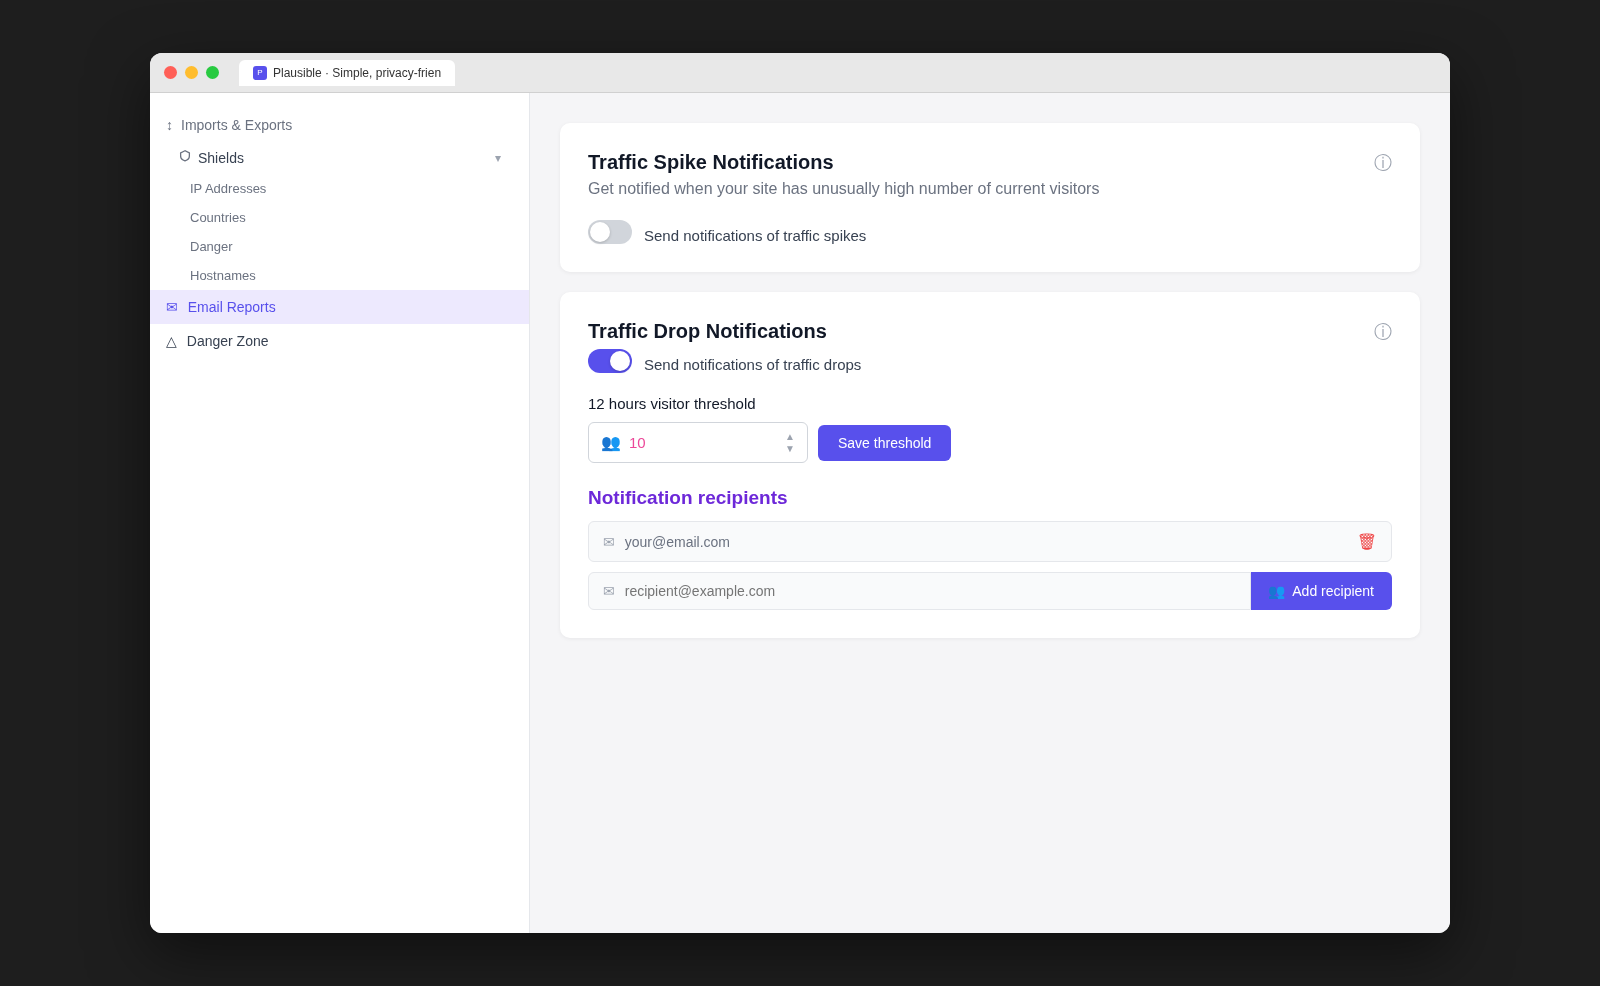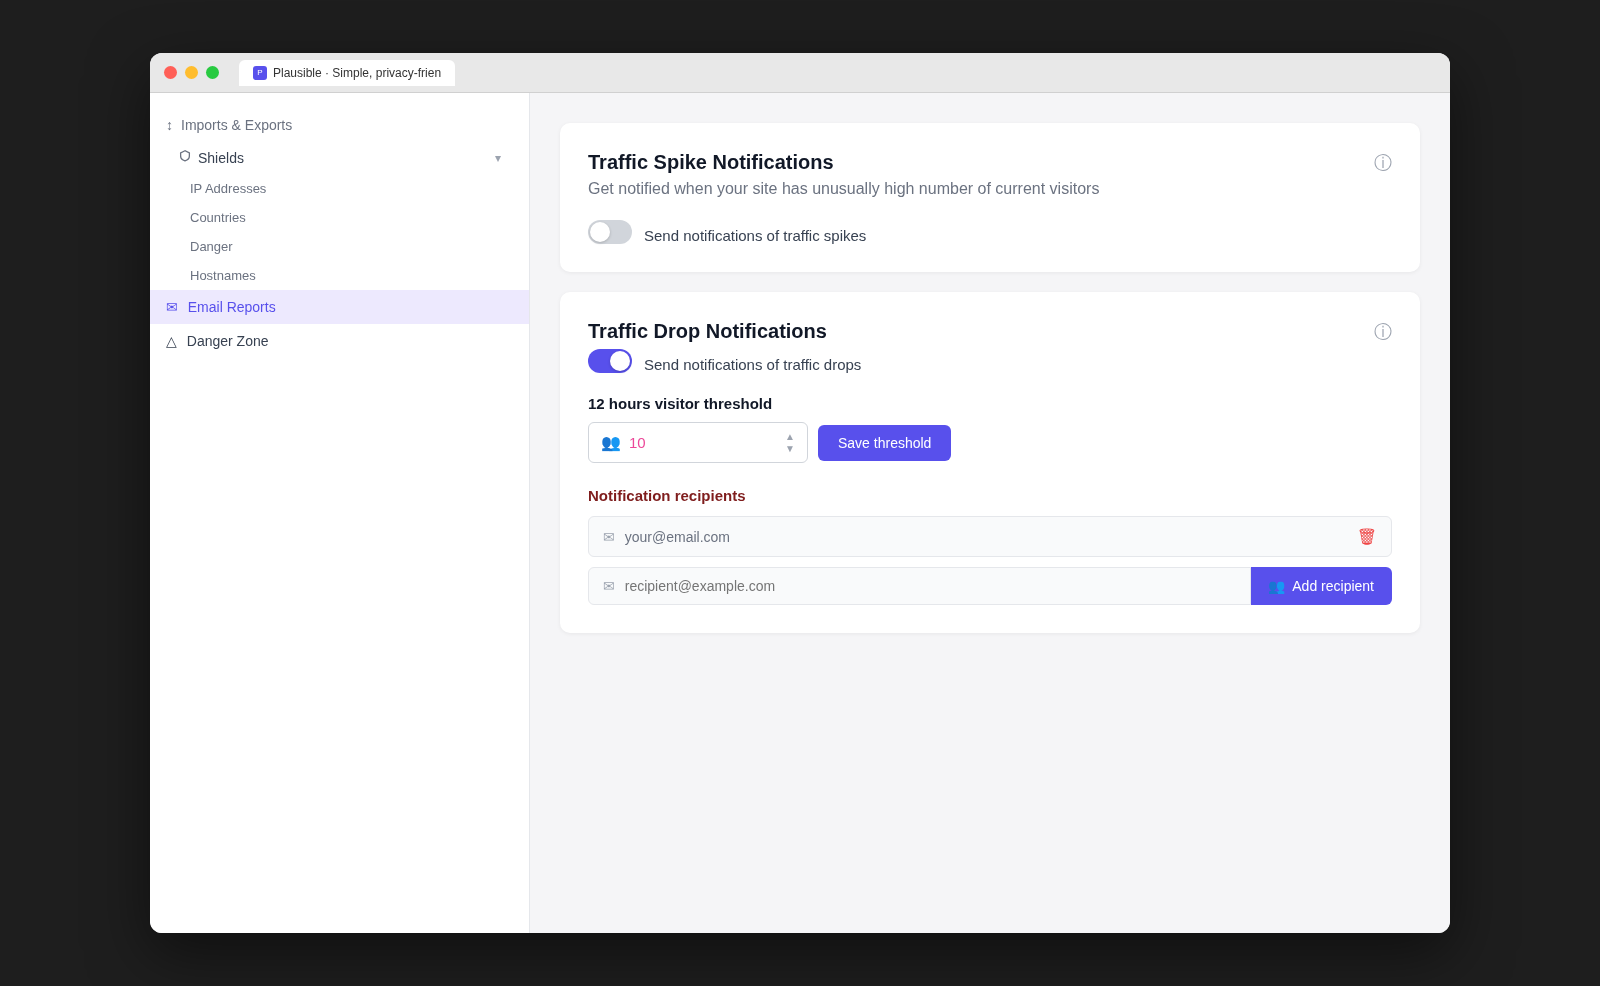--- a/index.html
+++ b/index.html
@@ -172,21 +172,21 @@
       box-shadow: 0 1px 3px rgba(0,0,0,0.2);
       transition: left 0.2s;
     }
     .toggle.off .toggle-knob { left: 2px; }
     .toggle.on .toggle-knob { left: 22px; }
     .threshold-section {
       margin-top: 22px;
     }
     .threshold-label {
       font-size: 15px;
-      font-weight: 700;
+      font-weight: 400;
       color: #111827;
       margin-bottom: 10px;
     }
     .threshold-input-row {
       display: flex;
       align-items: center;
       gap: 10px;
     }
     .threshold-input-wrap {
       display: flex;
@@ -226,23 +226,23 @@
       border-radius: 6px;
       padding: 10px 20px;
       font-size: 14px;
       font-weight: 500;
       cursor: pointer;
     }
     .recipients-section {
       margin-top: 24px;
     }
     .recipients-label {
-      font-size: 15px;
+      font-size: 19px;
       font-weight: 600;
-      color: #7f1d1d;
+      color: #6d28d9;
       margin-bottom: 12px;
     }
     .recipient-row {
       display: flex;
       align-items: center;
       border: 1px solid #e5e7eb;
       border-radius: 6px;
       padding: 10px 14px;
       margin-bottom: 10px;
       background: #f9fafb;

